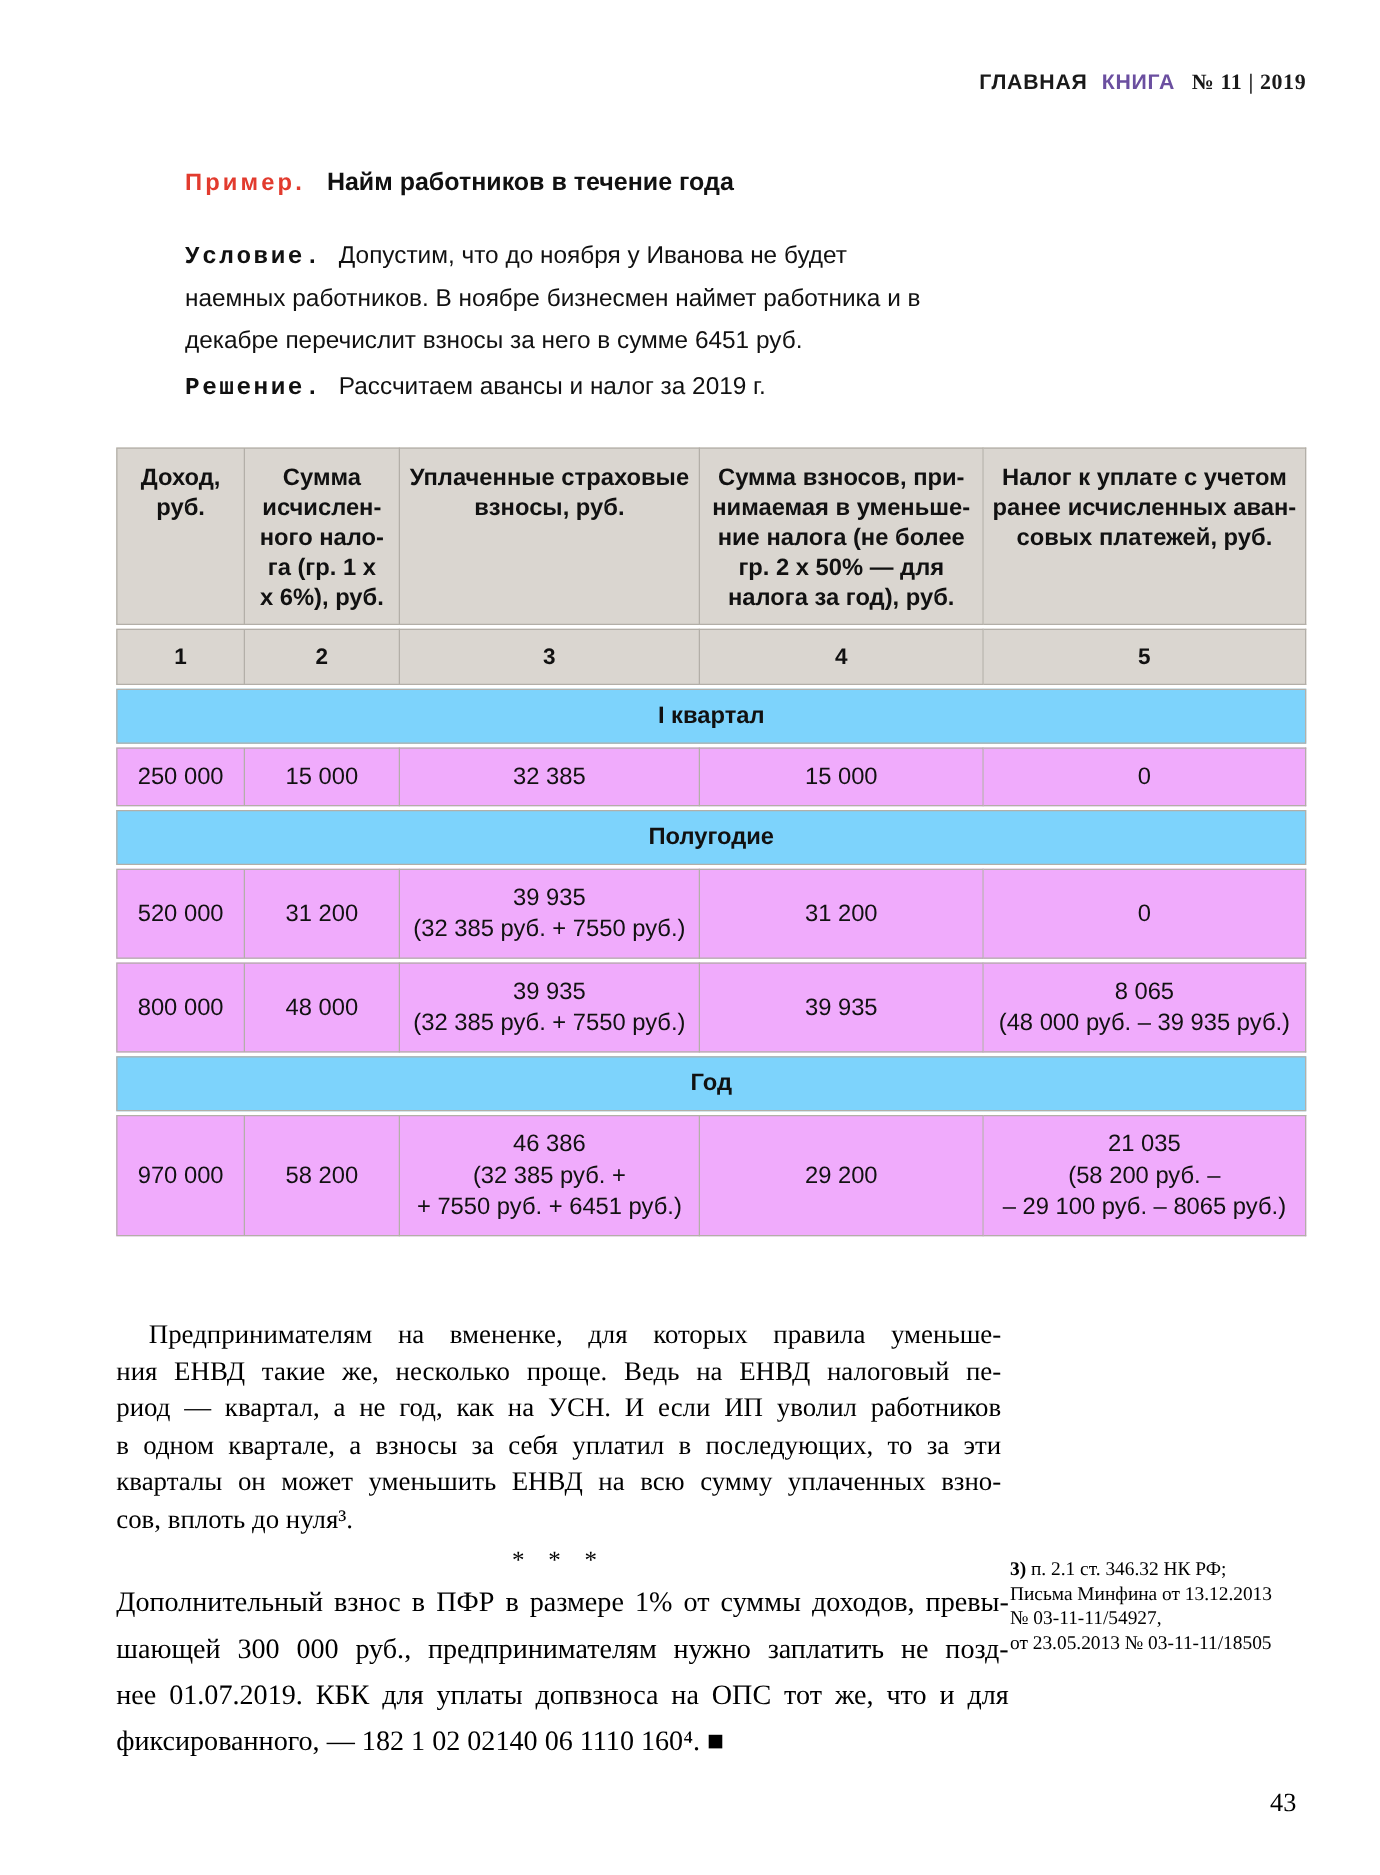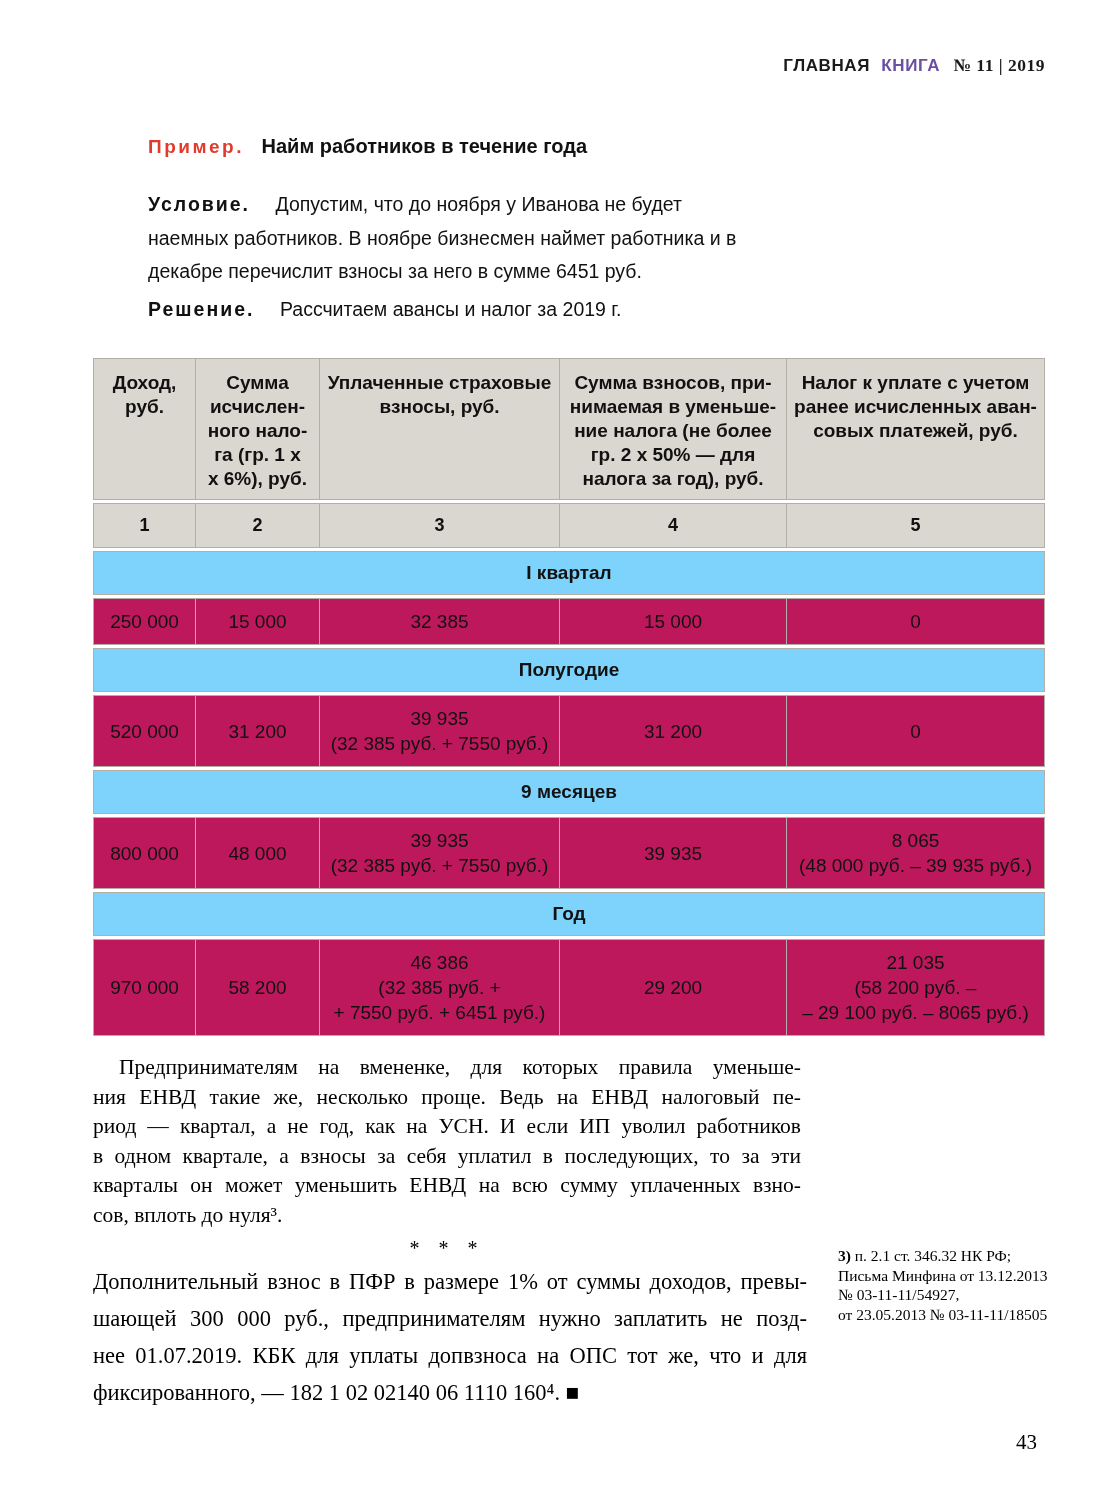--- a/index.html
+++ b/index.html
@@ -13,49 +13,49 @@
   .masthead .brand-purple{color:#6b4fa0;margin-left:6px;}
   .masthead .issue{font-family:"Liberation Serif","DejaVu Serif",serif;font-size:17.5px;
                    letter-spacing:.5px;margin-left:8px;color:#1a1a1a;}
 
   
   .example-heading{position:absolute;left:148px;top:135px;font-size:20px;font-weight:bold;}
   .example-heading .ex-label{color:#e23b2e;letter-spacing:2.5px;margin-right:12px;font-size:19px;}
 
   
   .condition{position:absolute;left:148px;top:188px;width:610px;font-size:19.5px;line-height:33.5px;}
-  .inline-label{font-weight:bold;letter-spacing:2px;margin-right:20px;}
+  .inline-label{font-weight:bold;letter-spacing:2px;margin-right:8px;font-family:Liberation Mono, monospace;}
   .solution{position:absolute;left:148px;top:298px;width:700px;font-size:19.5px;}
 
   
   .calc-table{position:absolute;left:93px;top:355px;width:952px;table-layout:fixed;
               border-collapse:separate;border-spacing:0 3px;text-align:center;font-size:19px;}
   .calc-table th,.calc-table td{border:1px solid #b3afa8;border-left:none;box-sizing:border-box;
               overflow:hidden;}
   .calc-table th:first-child,.calc-table td:first-child{border-left:1px solid #b3afa8;}
   .calc-table th{background:#dad6d0;font-weight:bold;vertical-align:top;
                  padding:12px 6px 8px;line-height:24px;height:142px;font-size:19px;}
   .number-row td{background:#dad6d0;font-weight:bold;height:45px;font-size:18px;vertical-align:middle;}
   .section-row td{background:#7dd3fc;font-weight:bold;height:44px;font-size:19px;vertical-align:middle;}
-  .data-row td{background:#be185d;padding:10px 4px;line-height:25px;vertical-align:middle;}
+  .data-row td{background:#f0abfc;padding:10px 4px;line-height:25px;vertical-align:middle;}
 
   
   .serif{font-family:"Liberation Serif","DejaVu Serif",serif;color:#000;}
   .body-para{position:absolute;left:93px;top:1053px;width:708px;font-size:21.5px;line-height:29.5px;}
   .jline{text-align:justify;text-align-last:justify;}
   .jline.last{text-align:left;text-align-last:left;}
   .indent-first{text-indent:26px;}
 
   .separator{position:absolute;left:93px;top:1237px;width:708px;text-align:center;
              font-size:20px;letter-spacing:7px;}
 
   .closing-para{position:absolute;left:93px;top:1263px;width:714px;font-size:22.5px;line-height:37px;}
 
   
-  .footnotes{position:absolute;left:838px;top:1246px;width:254px;font-size:15.5px;line-height:19.5px;}
+  .footnotes{position:absolute;left:808px;top:1246px;width:254px;font-size:15.5px;line-height:19.5px;}
   .footnote{margin-bottom:9px;}
   .fn-marker{font-weight:bold;}
 
   .page-number{position:absolute;left:1016px;top:1430px;font-size:21px;}
 </style>
 </head>
 <body>
 
 <div class="page">
 
@@ -119,23 +119,20 @@
       <td colspan="5">Полугодие</td>
     </tr>
     <tr class="data-row">
       <td>520 000</td>
       <td>31 200</td>
       <td>39 935<br>(32 385 руб. + 7550 руб.)</td>
       <td>31 200</td>
       <td>0</td>
     </tr>
 
-    <tr class="section-row">
-      <td colspan="5">9 месяцев</td>
-    </tr>
     <tr class="data-row">
       <td>800 000</td>
       <td>48 000</td>
       <td>39 935<br>(32 385 руб. + 7550 руб.)</td>
       <td>39 935</td>
       <td>8 065<br>(48 000 руб. – 39 935 руб.)</td>
     </tr>
 
     <tr class="section-row">
       <td colspan="5">Год</td>

